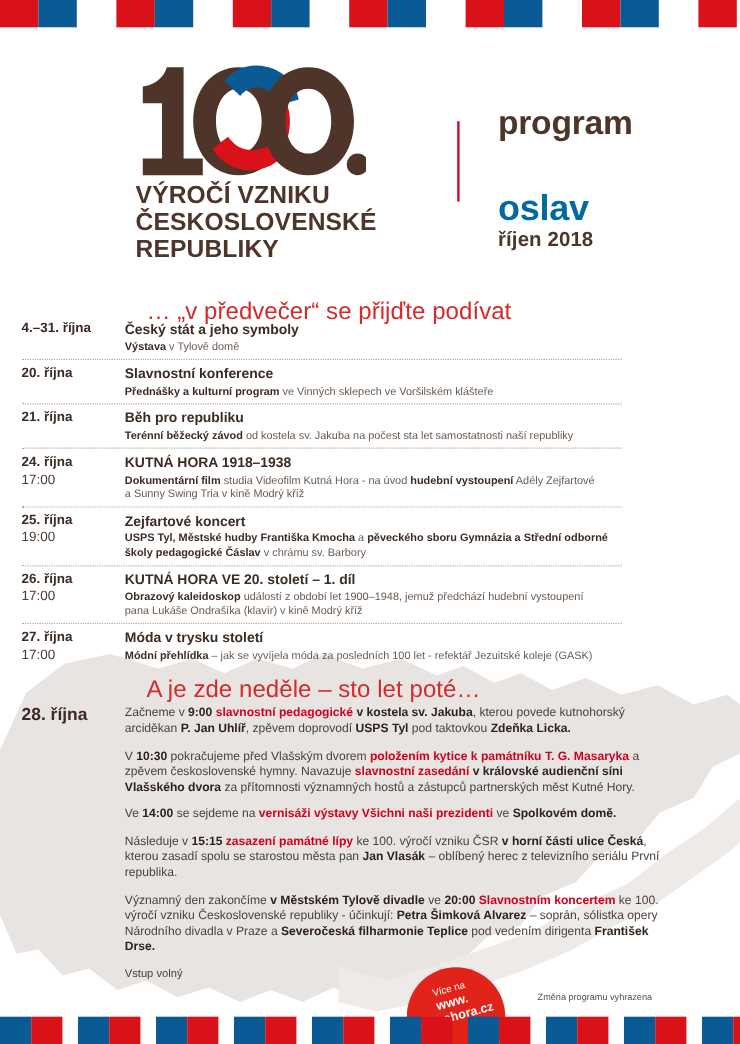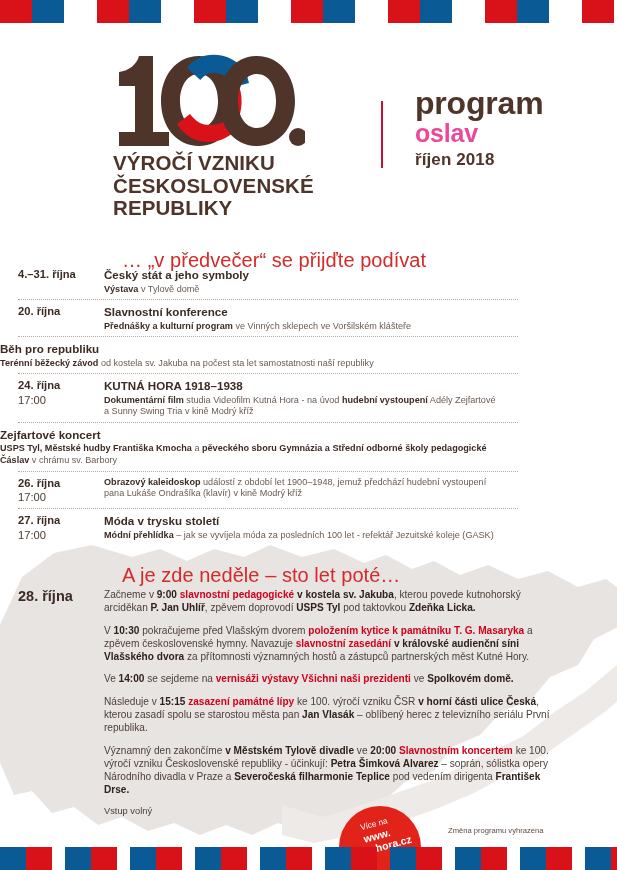--- a/index.html
+++ b/index.html
@@ -30,22 +30,22 @@
   .logo-block{position:absolute;left:113px;top:12px;width:225px;}
   .logo-mark{width:192px;height:95px;display:block;}
   .logo-words{
     color:#4f342a;font-weight:bold;font-size:20.5px;line-height:22.5px;
     letter-spacing:.1px;margin-top:5px;white-space:nowrap;
   }
   .divider-rule{
     position:absolute;left:381px;top:61px;width:2px;height:67px;background:#c8102e;
   }
   .title-block{position:absolute;left:415px;top:48px;}
-  .t-program{color:#4f342a;font-weight:bold;font-size:32px;line-height:30px;letter-spacing:-.2px;text-align:center;}
-  .t-oslav{color:#ec4899;font-weight:bold;font-size:25px;line-height:31px;letter-spacing:-.2px;}
+  .t-program{color:#4f342a;font-weight:bold;font-size:28px;line-height:30px;letter-spacing:-.2px;text-align:center;}
+  .t-oslav{color:#0369a1;font-weight:bold;font-size:30px;line-height:31px;letter-spacing:-.2px;margin-top:40px;}
   .t-date{color:#4f342a;font-weight:bold;font-size:17px;line-height:22px;letter-spacing:.1px;}
 
   
   .section-head{
     position:absolute;color:#d42a2a;font-size:20px;font-weight:normal;
     letter-spacing:.05px;z-index:3;white-space:nowrap;
   }
   #head-pre{left:122px;top:249px;}
   #head-sun{left:122px;top:564px;}
 
@@ -223,51 +223,59 @@
         <div class="when">
           <div class="date">20. října</div>
         </div>
         <div class="what">
           <div class="ev-title">Slavnostní konference</div>
           <div class="ev-desc"><b>Přednášky a kulturní program</b> ve Vinných sklepech ve Voršilském klášteře</div>
         </div>
       </div>
       <div class="sep"></div>
       <div class="ev">
+        <div class="when">
+          <div class="date">21. října</div>
+        </div>
         <div class="what">
           <div class="ev-title">Běh pro republiku</div>
           <div class="ev-desc"><b>Terénní běžecký závod</b> od kostela sv. Jakuba na počest sta let samostatnosti naší republiky</div>
         </div>
       </div>
       <div class="sep"></div>
       <div class="ev">
         <div class="when">
           <div class="date">24. října</div>
           <div class="time">17:00</div>
         </div>
         <div class="what">
           <div class="ev-title">KUTNÁ HORA 1918–1938</div>
           <div class="ev-desc"><b>Dokumentární film</b> studia Videofilm Kutná Hora - na úvod <b>hudební vystoupení</b> Adély Zejfartové</div>
           <div class="ev-desc">a Sunny Swing Tria v kině Modrý kříž</div>
         </div>
       </div>
       <div class="sep"></div>
       <div class="ev">
+        <div class="when">
+          <div class="date">25. října</div>
+          <div class="time">19:00</div>
+        </div>
         <div class="what">
           <div class="ev-title">Zejfartové koncert</div>
           <div class="ev-desc"><b>USPS Tyl, Městské hudby Františka Kmocha</b> a <b>pěveckého sboru Gymnázia a Střední odborné školy pedagogické Čáslav</b> v chrámu sv. Barbory</div>
         </div>
       </div>
       <div class="sep"></div>
       <div class="ev">
         <div class="when">
           <div class="date">26. října</div>
           <div class="time">17:00</div>
         </div>
         <div class="what">
+          <div class="ev-title">KUTNÁ HORA VE 20. století – 1. díl</div>
           <div class="ev-desc"><b>Obrazový kaleidoskop</b> událostí z období let 1900–1948, jemuž předchází hudební vystoupení</div>
           <div class="ev-desc">pana Lukáše Ondrašíka (klavír) v kině Modrý kříž</div>
         </div>
       </div>
       <div class="sep"></div>
       <div class="ev">
         <div class="when">
           <div class="date">27. října</div>
           <div class="time">17:00</div>
         </div>

